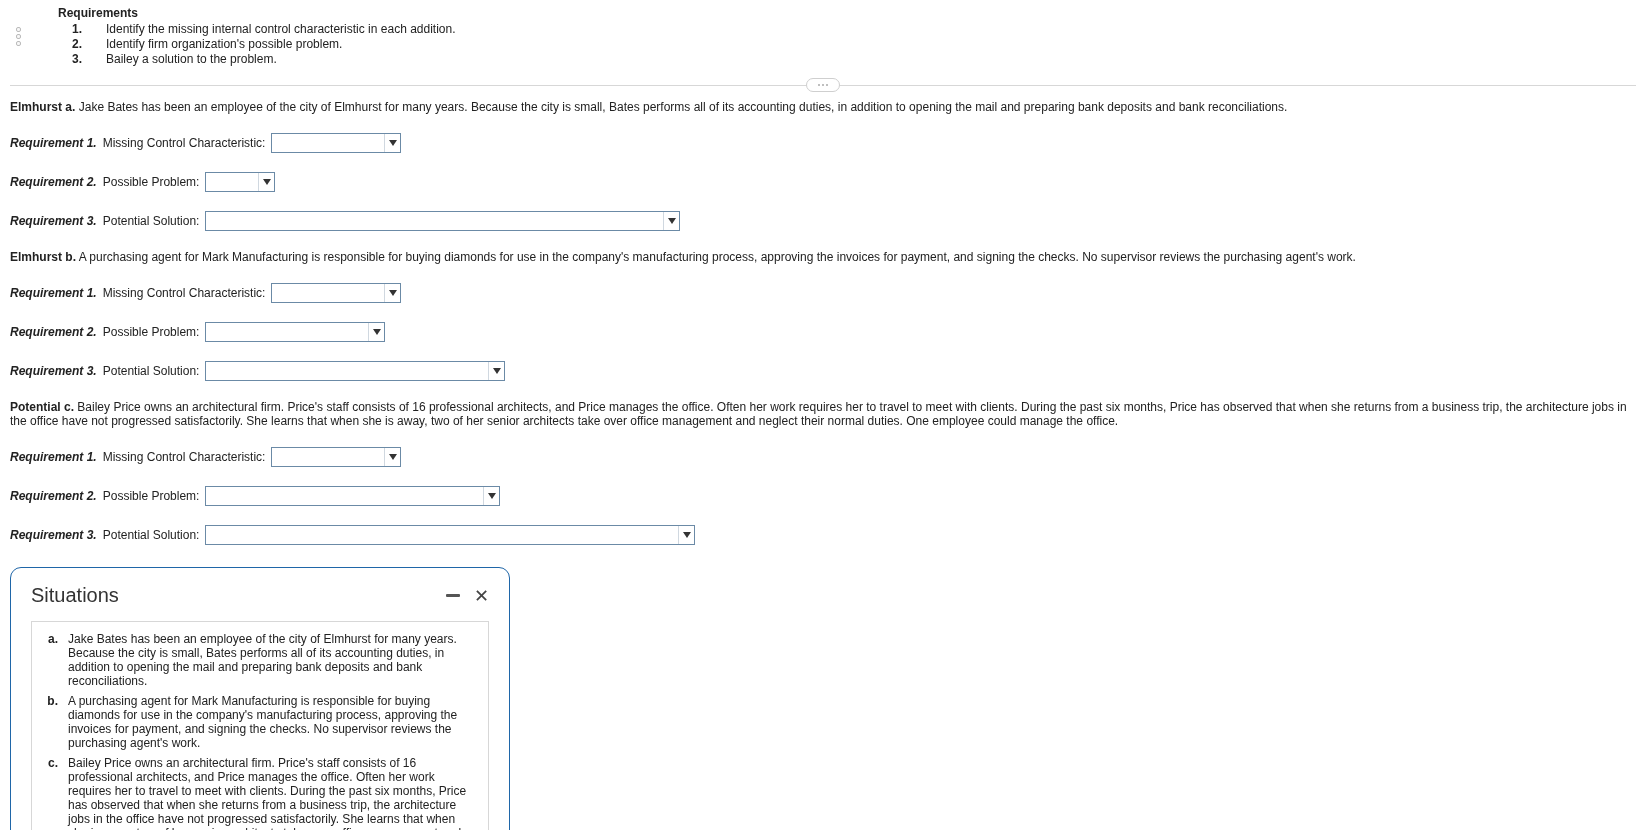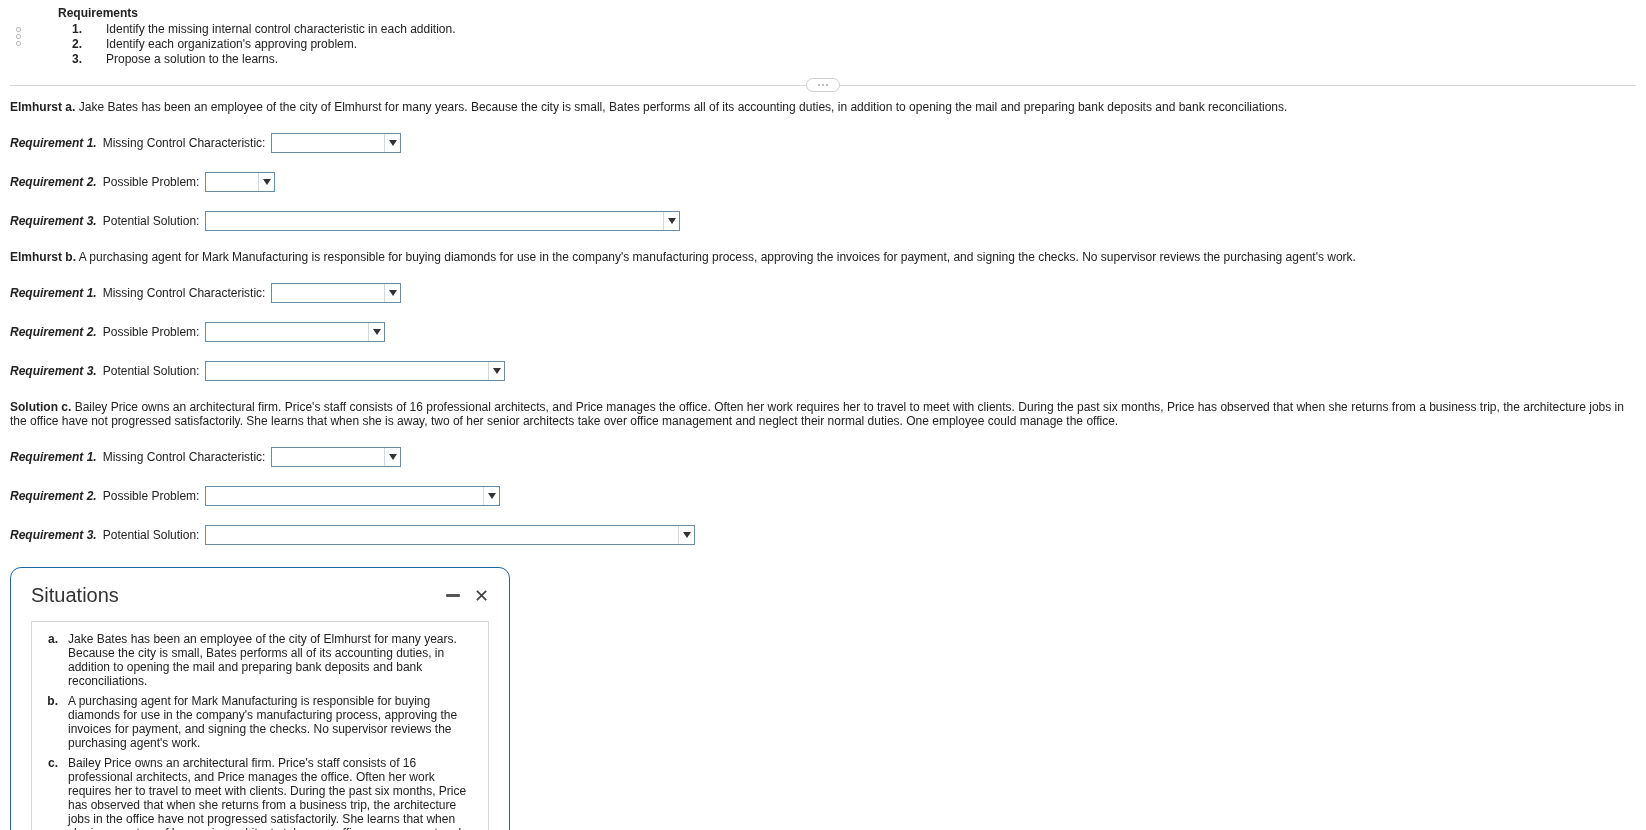--- a/index.html
+++ b/index.html
@@ -97,25 +97,25 @@
 
   <div class="top-right">
     <div class="req-head">Requirements</div>
     <div class="req-list">
       <div class="req-item">
           <b>1.</b>
           <span>Identify the missing internal control characteristic in each addition.</span>
         </div>
       <div class="req-item">
           <b>2.</b>
-          <span>Identify each organization's approving problem.</span>
+          <span>Identify firm organization's possible problem.</span>
         </div>
       <div class="req-item">
           <b>3.</b>
-          <span>Propose a solution to the learns.</span>
+          <span>Bailey a solution to the problem.</span>
         </div>
     </div>
   </div>
 </div>
 
 <div class="divider-area">
   <hr class="hr">
   <div class="drag-pill">
       <span></span>
       <span></span>
@@ -174,21 +174,21 @@
     <span class="req-b">Requirement 3.</span>
     <span class="req-lbl">Potential Solution:</span>
     <div class="sel w300">
         <div class="sel-arrow"></div>
       </div>
   </div>
 </div>
 
 <div class="situ">
   <div class="situ-head">
-    <span class="situ-label">Solution c.</span>
+    <span class="situ-label">Potential c.</span>
     <span>Bailey Price owns an architectural firm. Price's staff consists of 16 professional architects, and Price manages the office. Often her work requires her to travel to meet with clients. During the past six months, Price has observed that when she returns from a business trip, the architecture jobs in the office have not progressed satisfactorily. She learns that when she is away, two of her senior architects take over office management and neglect their normal duties. One employee could manage the office.</span>
   </div>
   <div class="row">
     <span class="req-b">Requirement 1.</span>
     <span class="req-lbl">Missing Control Characteristic:</span>
     <div class="sel w130">
         <div class="sel-arrow"></div>
       </div>
   </div>
   <div class="row">

